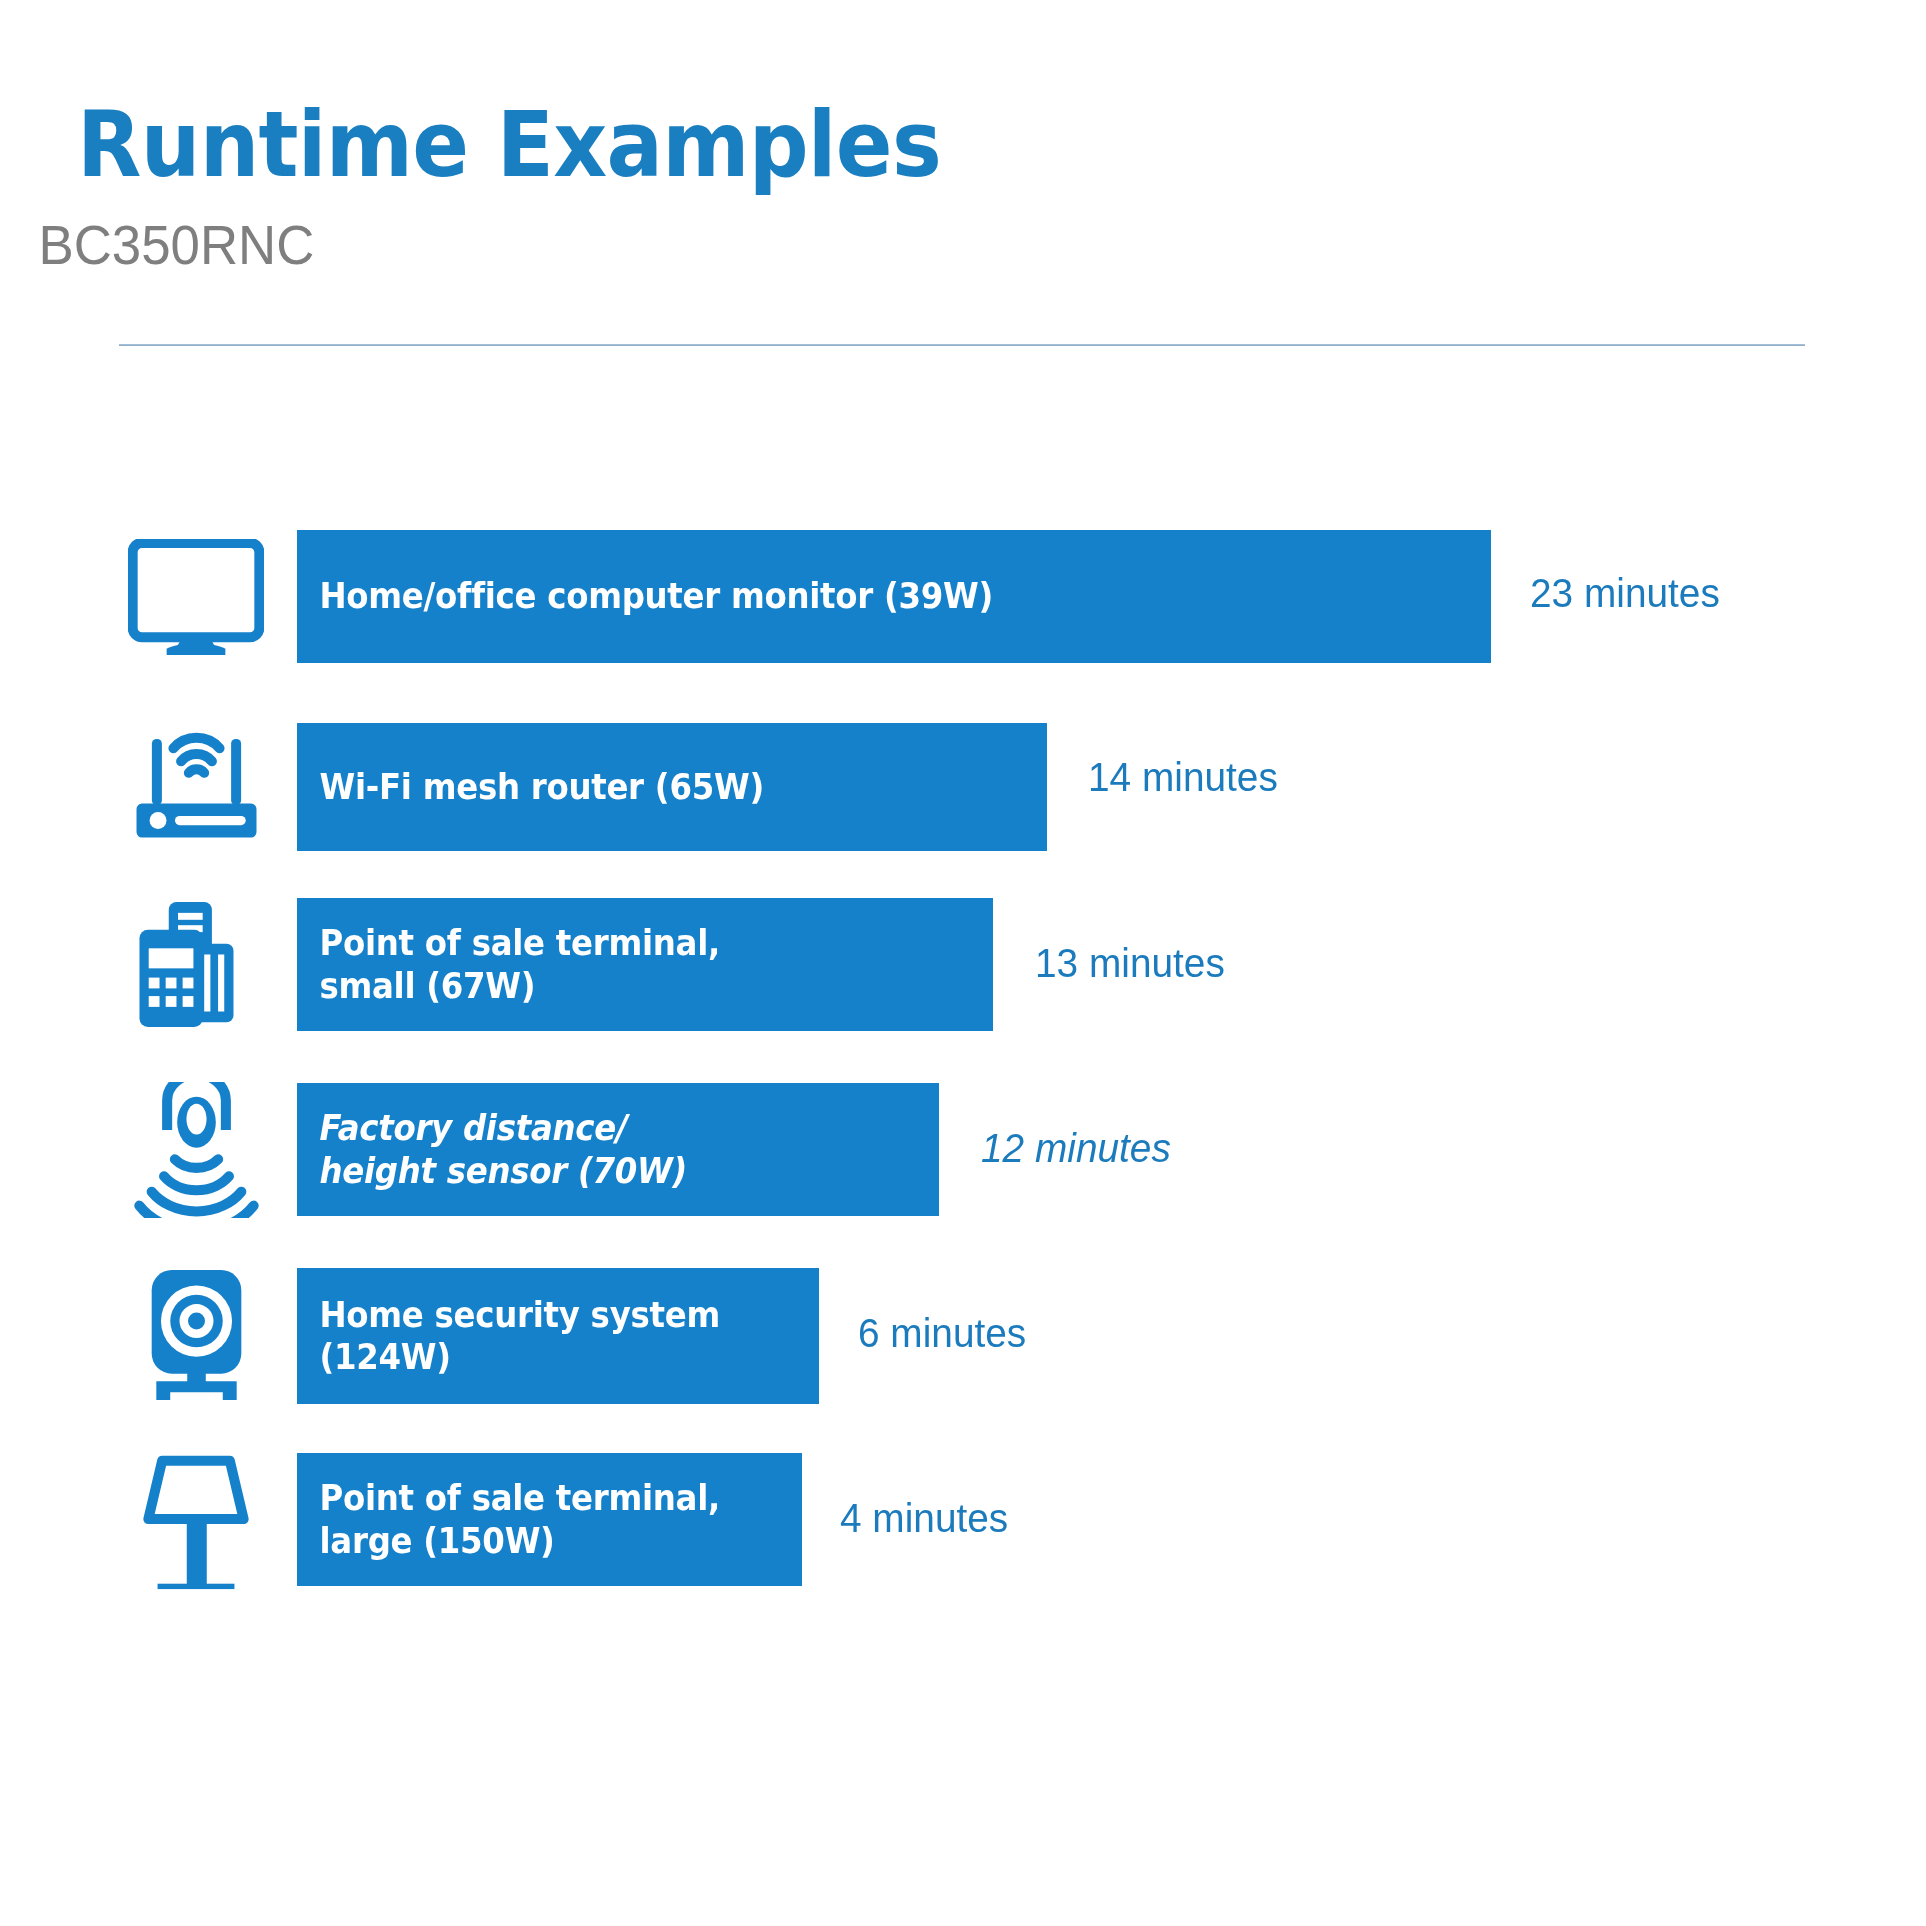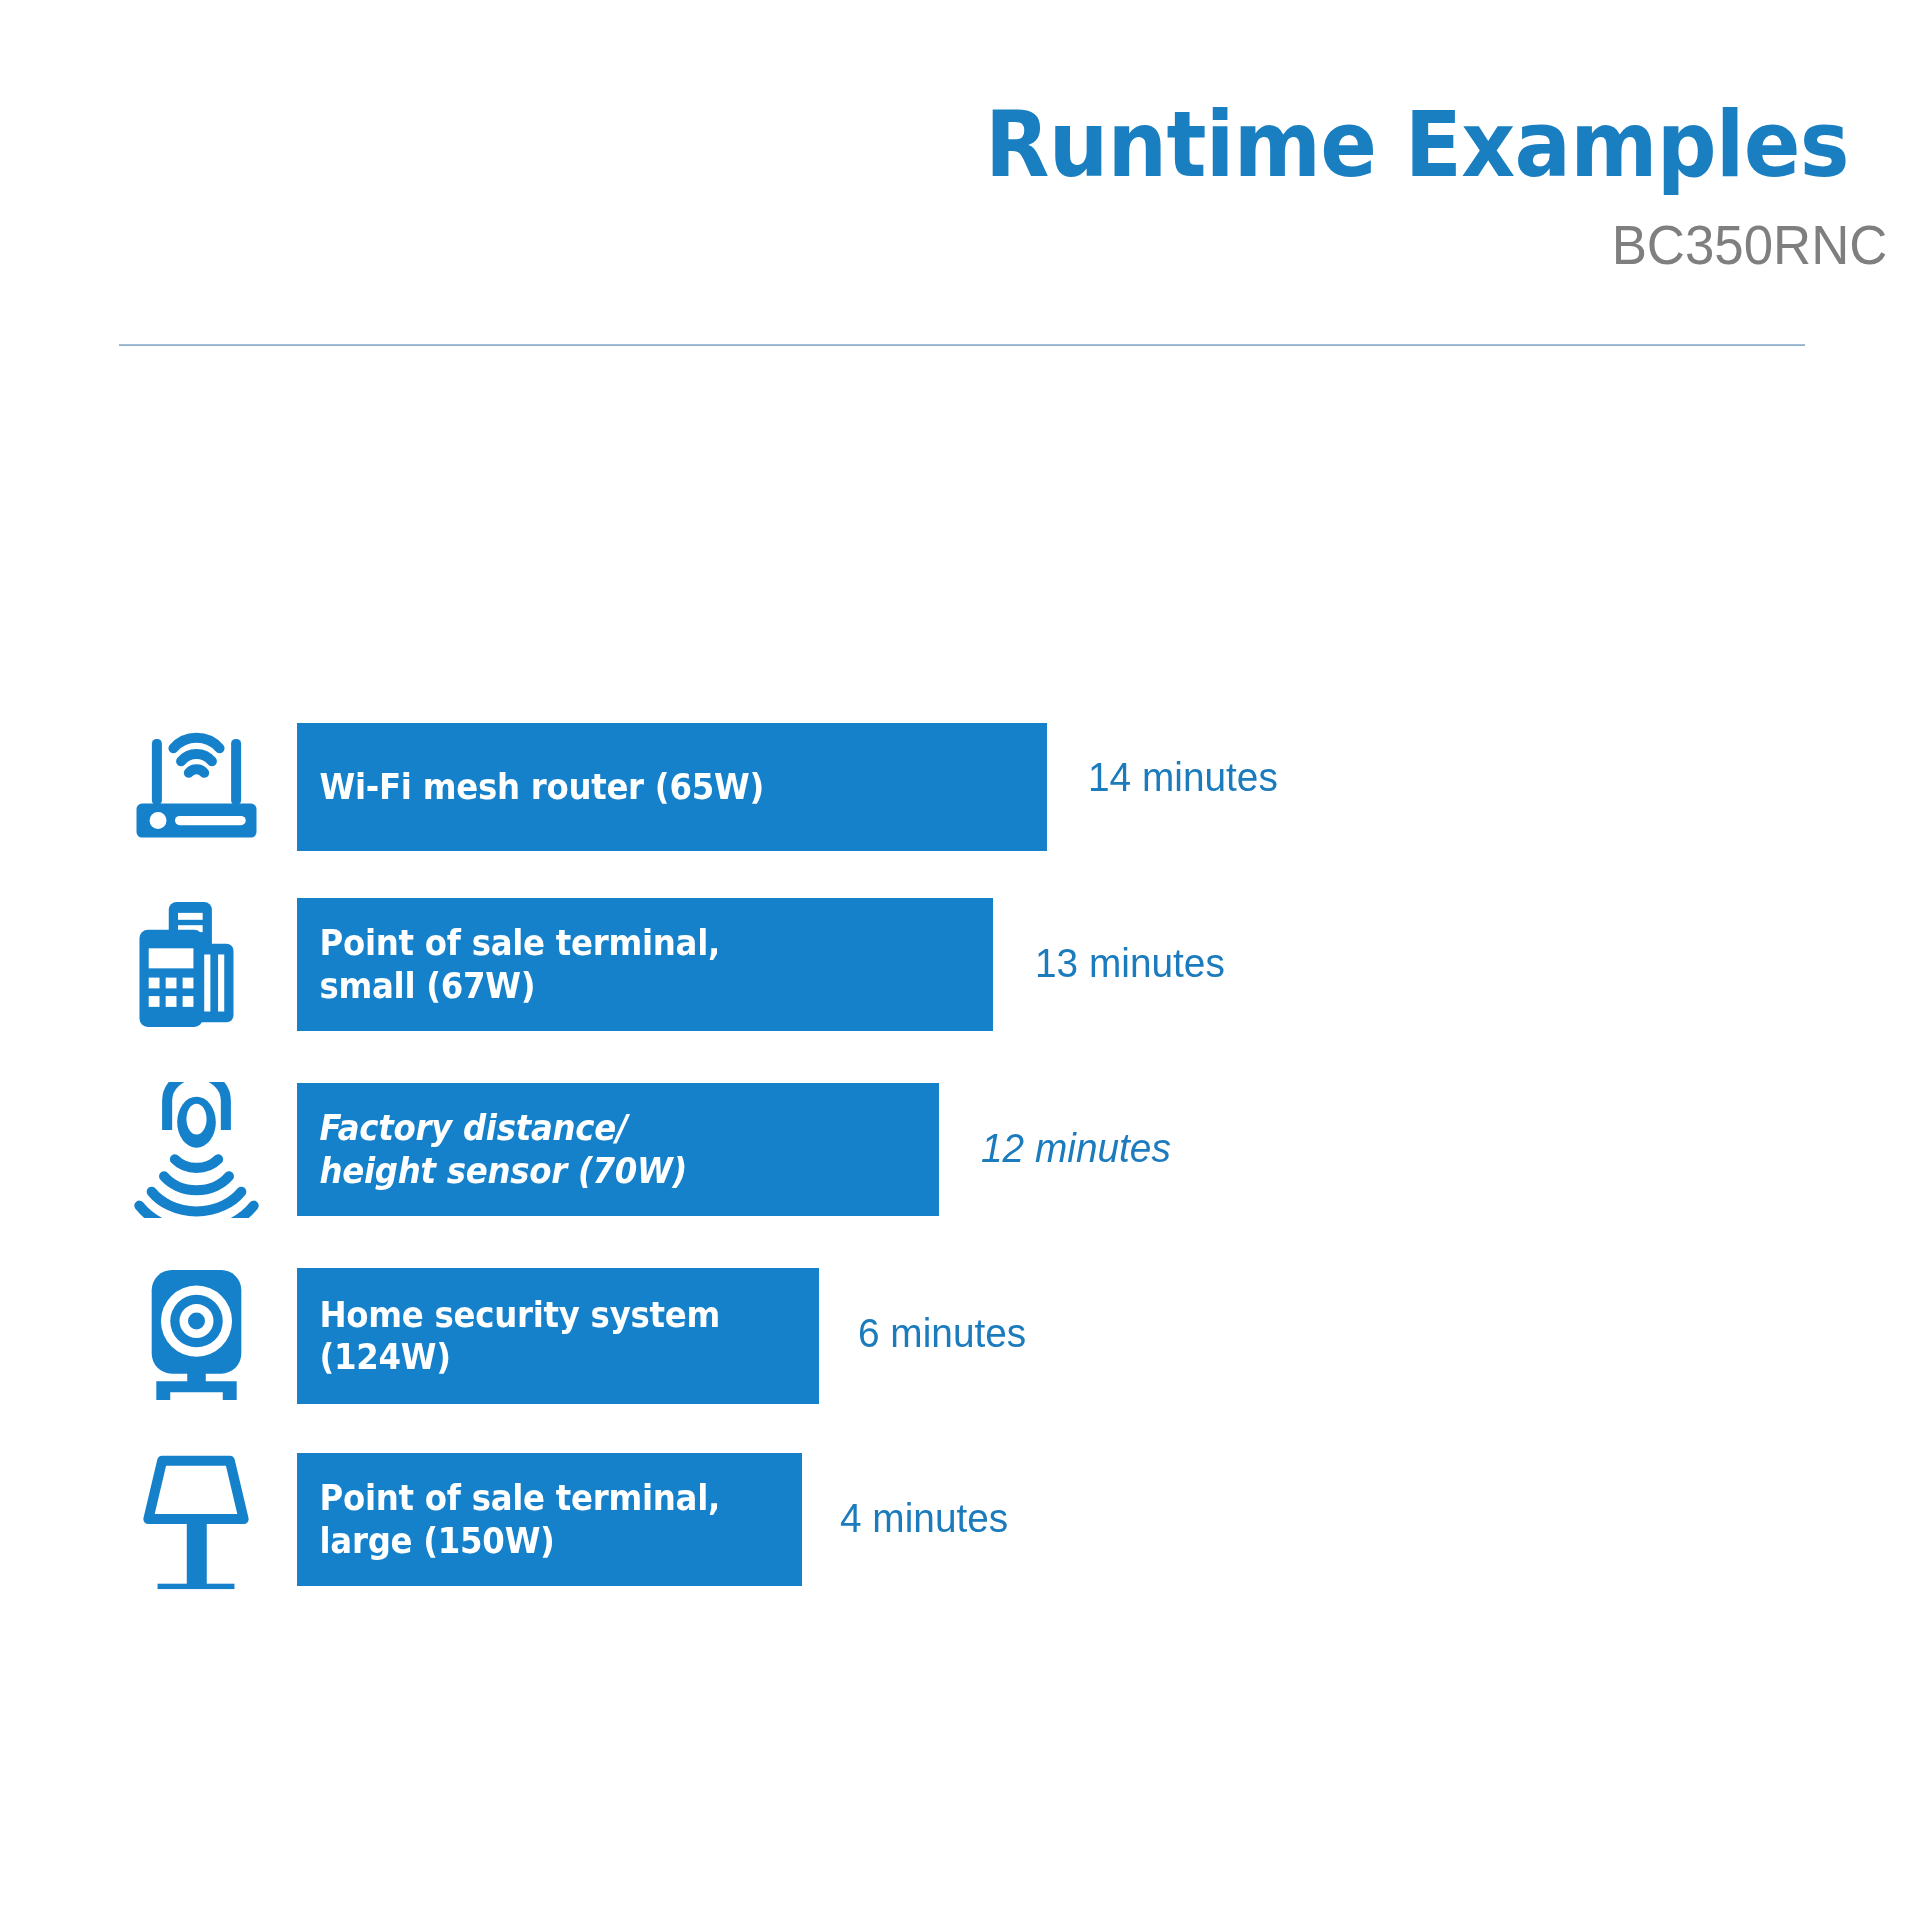--- a/index.html
+++ b/index.html
@@ -22,21 +22,21 @@
     height: 1926px;
     background: #ffffff;
   }
 
   
   .header {
     position: absolute;
     top: 0;
     left: 0;
     width: 1926px;
-    text-align: right;
+    text-align: left;
   }
 
   .title {
     margin: 0;
     padding-top: 99px;
     font-family: "DejaVu Sans", sans-serif;
     font-size: 91px;
     font-weight: 700;
     letter-spacing: -0.8px;
     line-height: 1.0;
@@ -136,20 +136,33 @@
 
   <div class="header">
     <h1 class="title">Runtime Examples</h1>
     <div class="subtitle">BC350RNC</div>
   </div>
 
   <div class="divider"></div>
 
   <div class="chart">
 
+    <div class="row" style="top:530px;height:133px;">
+      <div class="icon-cell" style="top:0;height:133px;">
+        <svg width="136" height="116" viewBox="0 0 176 150" aria-hidden="true">
+          <rect x="6" y="5" width="164" height="122" rx="12" ry="12" fill="none" stroke="#1681cb" stroke-width="13"></rect>
+          <path d="M70 127 L106 127 L114 142 L62 142 Z" fill="#1681cb"></path>
+          <path d="M50 142 C50 142 62 135 88 135 C114 135 126 142 126 142 L126 150 L50 150 Z" fill="#1681cb"></path>
+        </svg>
+      </div>
+      <div class="bar" style="top:0;height:133px;width:1194px;">
+        <span class="bar-label">Home/office computer monitor (39W)</span>
+      </div>
+      <div class="value" style="top:43px;left:1530px;">23 minutes</div>
+    </div>
 
     <div class="row" style="top:715px;height:128px;">
       <div class="icon-cell" style="top:0;height:128px;">
         <svg width="133" height="120" viewBox="0 0 172 156" aria-hidden="true">
           <rect x="28" y="26" width="13" height="86" rx="6" fill="#1681cb"></rect>
           <rect x="131" y="26" width="13" height="86" rx="6" fill="#1681cb"></rect>
           <path d="M56 38 A40 40 0 0 1 116 38" fill="none" stroke="#1681cb" stroke-width="13" stroke-linecap="round"></path>
           <path d="M66 55 A26 26 0 0 1 106 55" fill="none" stroke="#1681cb" stroke-width="13" stroke-linecap="round"></path>
           <path d="M76 70 A13 13 0 0 1 96 70" fill="none" stroke="#1681cb" stroke-width="13" stroke-linecap="round"></path>
           <rect x="8" y="110" width="156" height="44" rx="7" fill="#1681cb"></rect>

